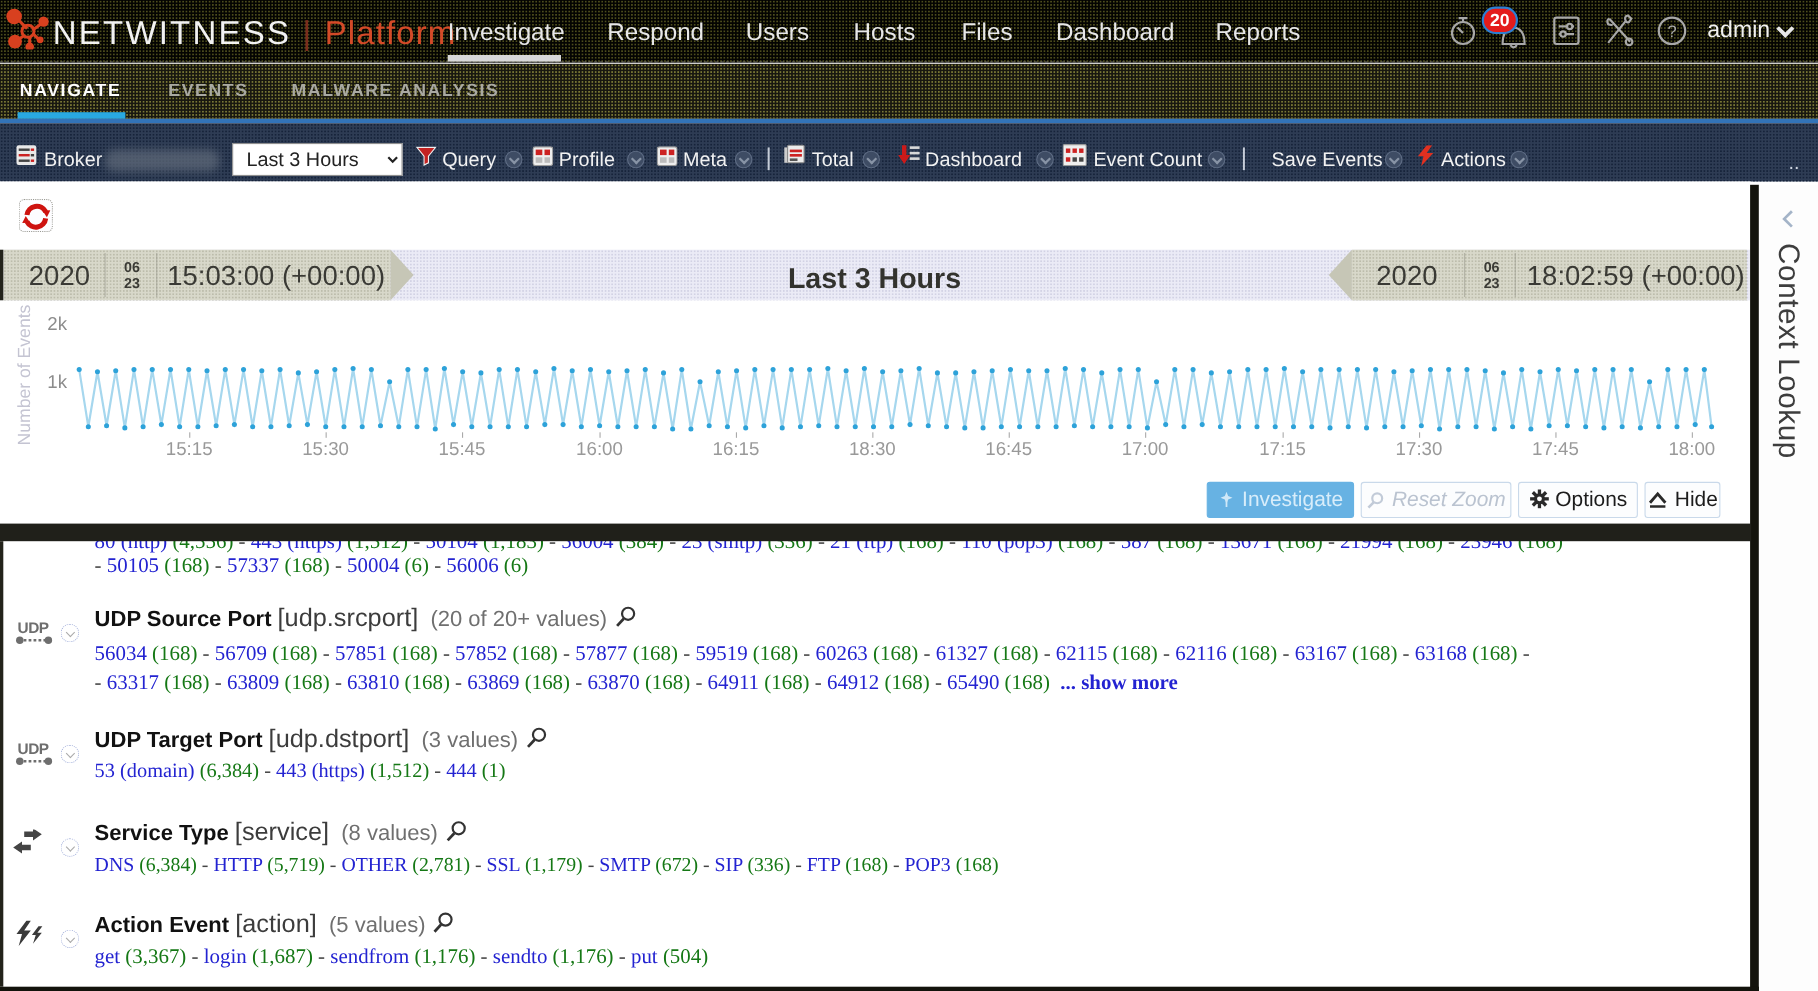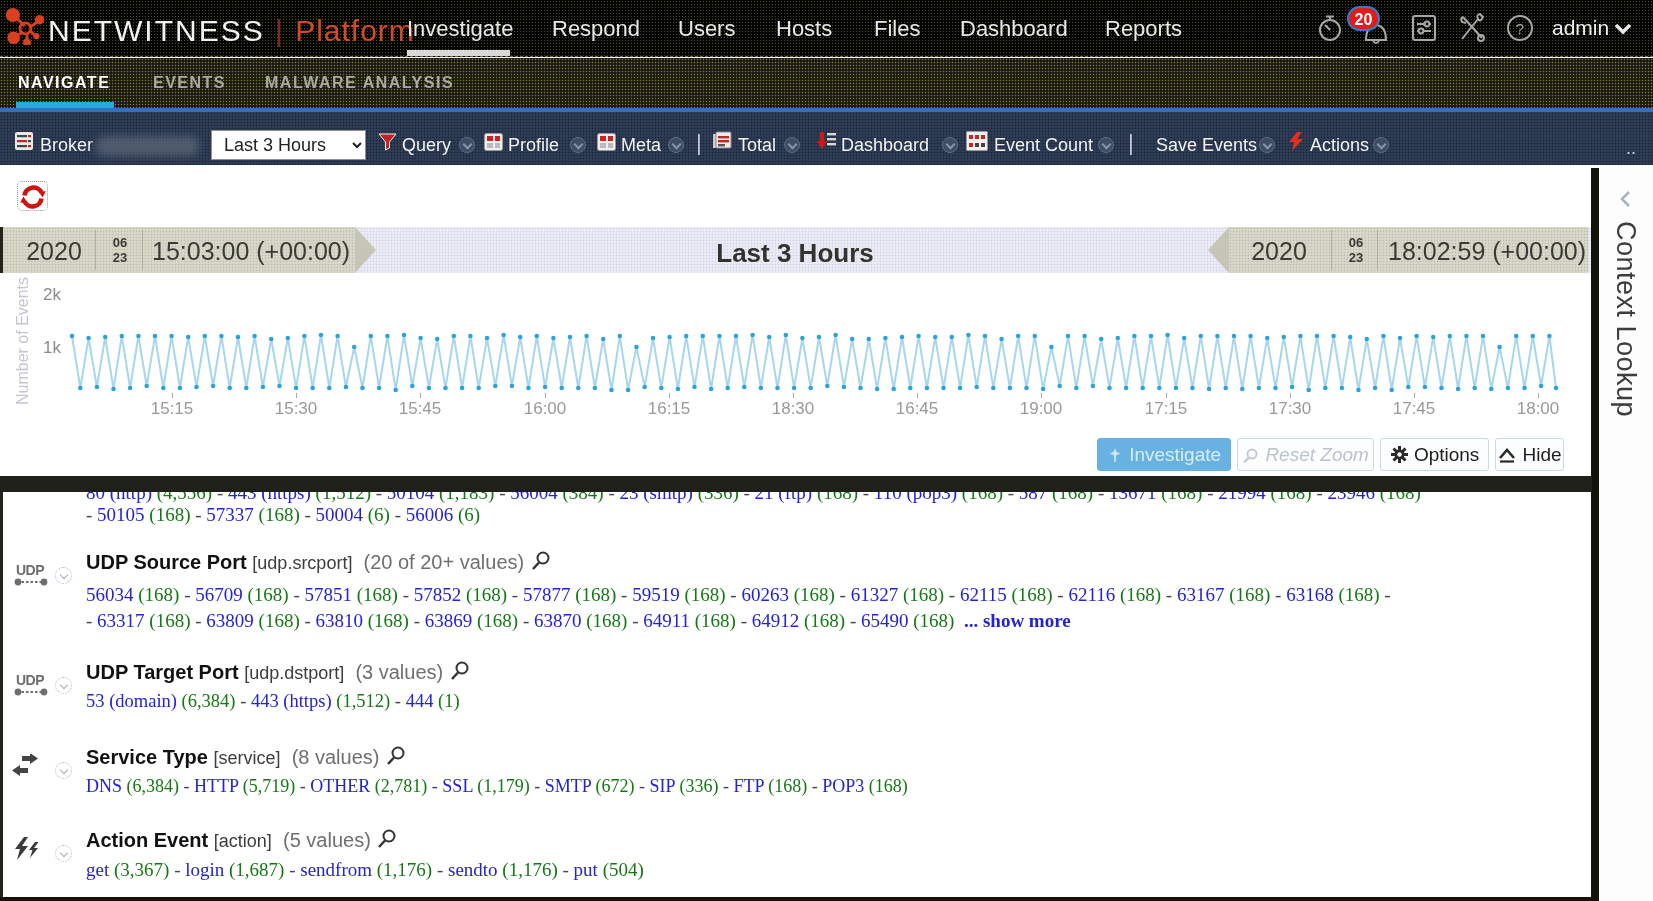--- a/index.html
+++ b/index.html
@@ -72,21 +72,21 @@
 
 #divband { left:0px; top:476px; width:1592px; height:16px; background:#20201a; z-index:6; }
 
 
 .vline { left:86px; font-size:19px; white-space:nowrap;font-family:Liberation Serif, serif; }
 .b { color:#2323d1; }
 .g { color:#157815; }
 .d { color:#454545; }
 .hdr { left:86px; font-size:20px; color:#6f6f6f; white-space:nowrap;}
 .hdr b { color:#111; }
-.hdr .mk { color:#3c3c3c; font-size:18px; }
+.hdr .mk { color:#3c3c3c; font-size:23px; }
 .sm { color:#2323d1; font-weight:bold; }
 .sicon { left:14px; width:52px; color:#666; }
 .chev { width:17px; height:17px; border-radius:50%; border:1px dotted #a9b5dd; left:55px; }
 .chev:after { content:""; position:absolute; left:4.5px; top:3.5px; width:5px; height:5px; border-right:1.5px solid #aaa; border-bottom:1.5px solid #aaa; transform:rotate(45deg); }
 </style>
 </head>
 <body>
 <div id="root">
 
   <div class="abs" id="topbar"></div>
@@ -460,21 +460,21 @@
   <div class="abs xlab" style="left:390px">15:45</div>
   <div class="abs tick" style="left:420px"></div>
   <div class="abs xlab" style="left:515px">16:00</div>
   <div class="abs tick" style="left:545px"></div>
   <div class="abs xlab" style="left:639px">16:15</div>
   <div class="abs tick" style="left:669px"></div>
   <div class="abs xlab" style="left:763px">18:30</div>
   <div class="abs tick" style="left:793px"></div>
   <div class="abs xlab" style="left:887px">16:45</div>
   <div class="abs tick" style="left:917px"></div>
-  <div class="abs xlab" style="left:1011px">19:00</div>
+  <div class="abs xlab" style="left:1011px">17:00</div>
   <div class="abs tick" style="left:1041px"></div>
   <div class="abs xlab" style="left:1136px">17:15</div>
   <div class="abs tick" style="left:1166px"></div>
   <div class="abs xlab" style="left:1260px">17:30</div>
   <div class="abs tick" style="left:1290px"></div>
   <div class="abs xlab" style="left:1384px">17:45</div>
   <div class="abs tick" style="left:1414px"></div>
   <div class="abs xlab" style="left:1508px">18:00</div>
   <div class="abs tick" style="left:1538px"></div>
 

